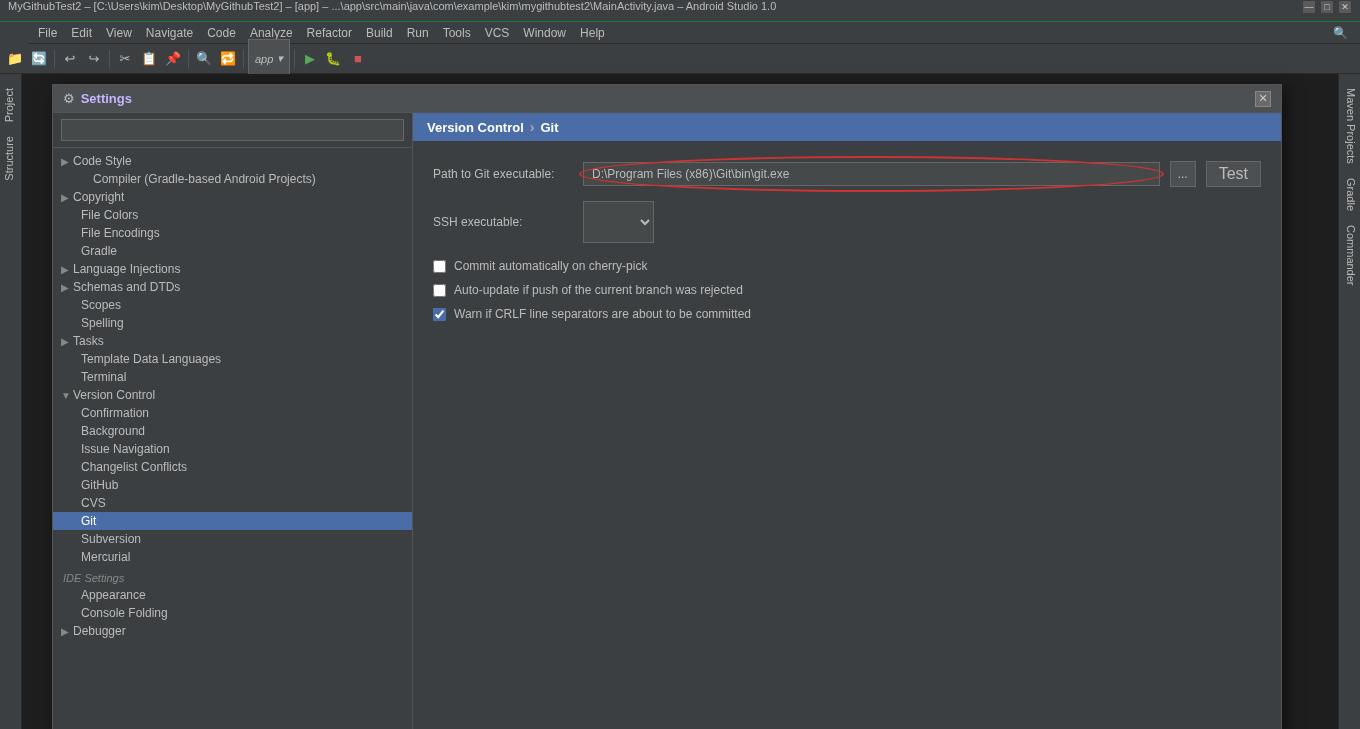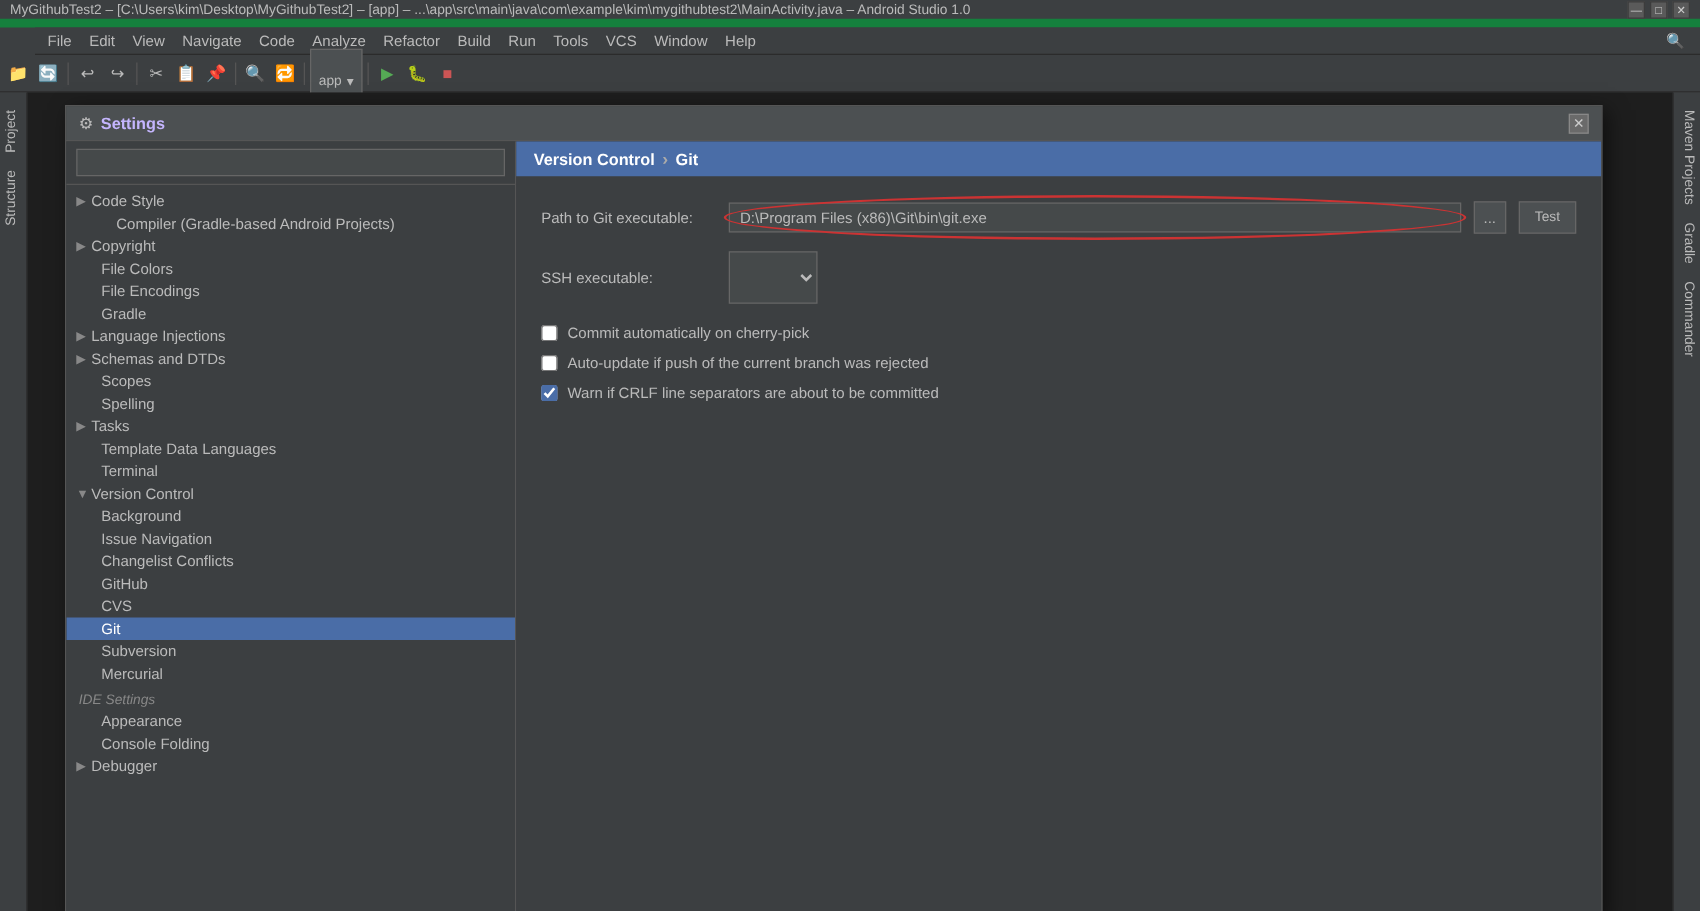--- a/index.html
+++ b/index.html
@@ -11,25 +11,25 @@
       width: 1360px;
       height: 729px;
       overflow: hidden;
     }
 
     
     .title-bar {
       background: #3c3f41;
       height: 22px;
       display: flex;
-      align-items: center;
+      align-items: flex-start;
       padding: 0 8px;
       color: #bbbbbb;
       font-size: 11px;
-      border-bottom: 7px solid #15803d;
+      border-bottom: 1px solid #15803d;
     }
     .title-bar-controls {
       margin-left: auto;
       display: flex;
       gap: 4px;
     }
     .title-bar-btn {
       width: 14px;
       height: 14px;
       background: #5a5a5a;
@@ -89,21 +89,23 @@
       margin: 0 2px;
     }
     .toolbar-app-selector {
       background: #4c5052;
       border: 1px solid #666;
       color: #bbbbbb;
       font-size: 11px;
       padding: 19px 6px;
       height: 22px;
       display: flex;
+      align-items: center;
       gap: 4px;
+      font-style: italic;
     }
 
     
     .main-layout {
       display: flex;
       height: calc(729px - 22px - 22px - 30px);
       position: relative;
     }
 
     
@@ -299,21 +301,21 @@
       padding: 3px 7px;
       font-size: 12px;
       cursor: pointer;
       height: 26px;
     }
     .btn-test {
       background: #4c5052;
       border: 1px solid #666;
       color: #bbbbbb;
       padding: 3px 12px;
-      font-size: 11px;
+      font-size: 16px;
       cursor: pointer;
       height: 26px;
     }
 
     .form-select-wrapper {
       display: flex;
       align-items: center;
       gap: 4px;
     }
     .form-select {
@@ -494,20 +496,23 @@
                 <span>Template Data Languages</span>
               </div>
               <div class="tree-item tree-indent-1">
                 <span>Terminal</span>
               </div>
               <div class="tree-item has-children">
                 <span class="tree-arrow">▼</span>
                 <span>Version Control</span>
               </div>
               <div class="tree-item tree-indent-1">
+                <span>Confirmation</span>
+              </div>
+              <div class="tree-item tree-indent-1">
                 <span>Background</span>
               </div>
               <div class="tree-item tree-indent-1">
                 <span>Issue Navigation</span>
               </div>
               <div class="tree-item tree-indent-1">
                 <span>Changelist Conflicts</span>
               </div>
               <div class="tree-item tree-indent-1">
                 <span>GitHub</span>

